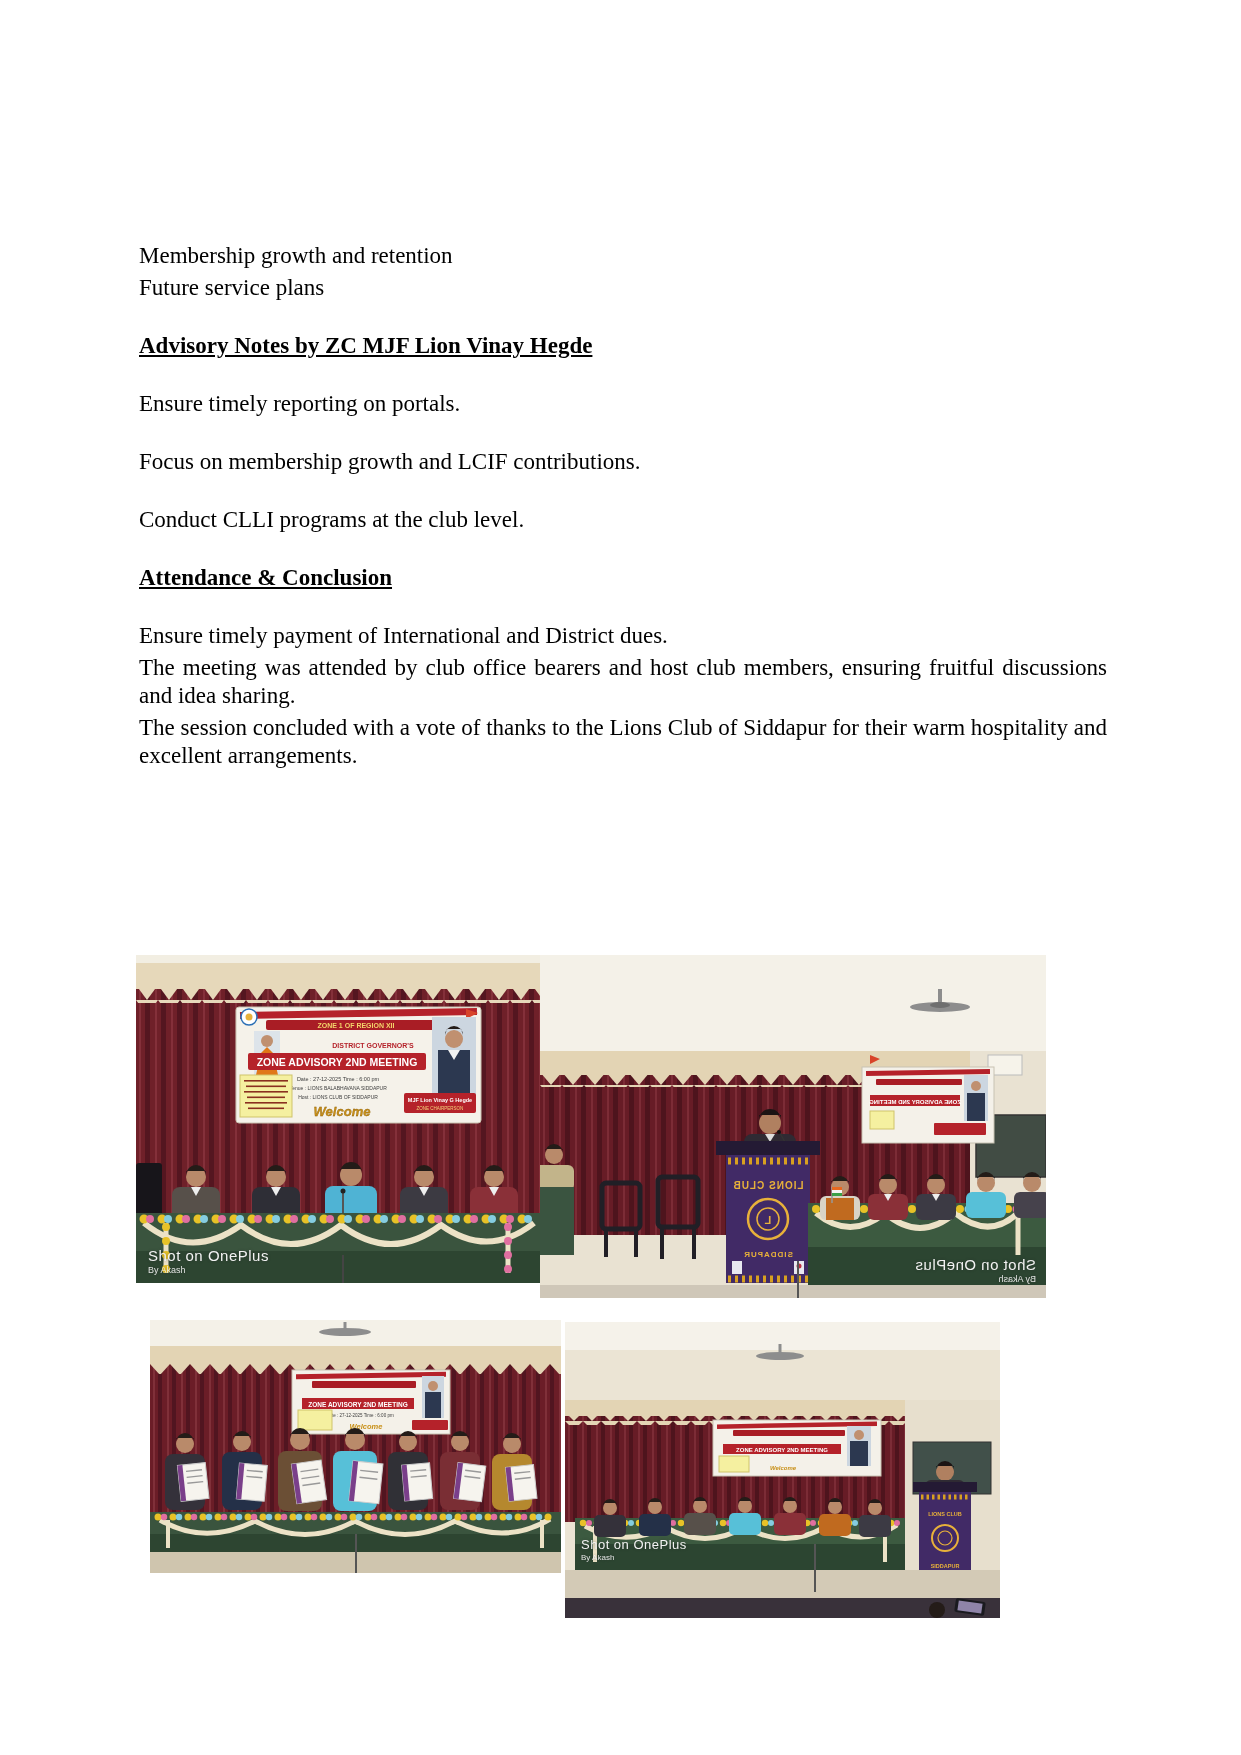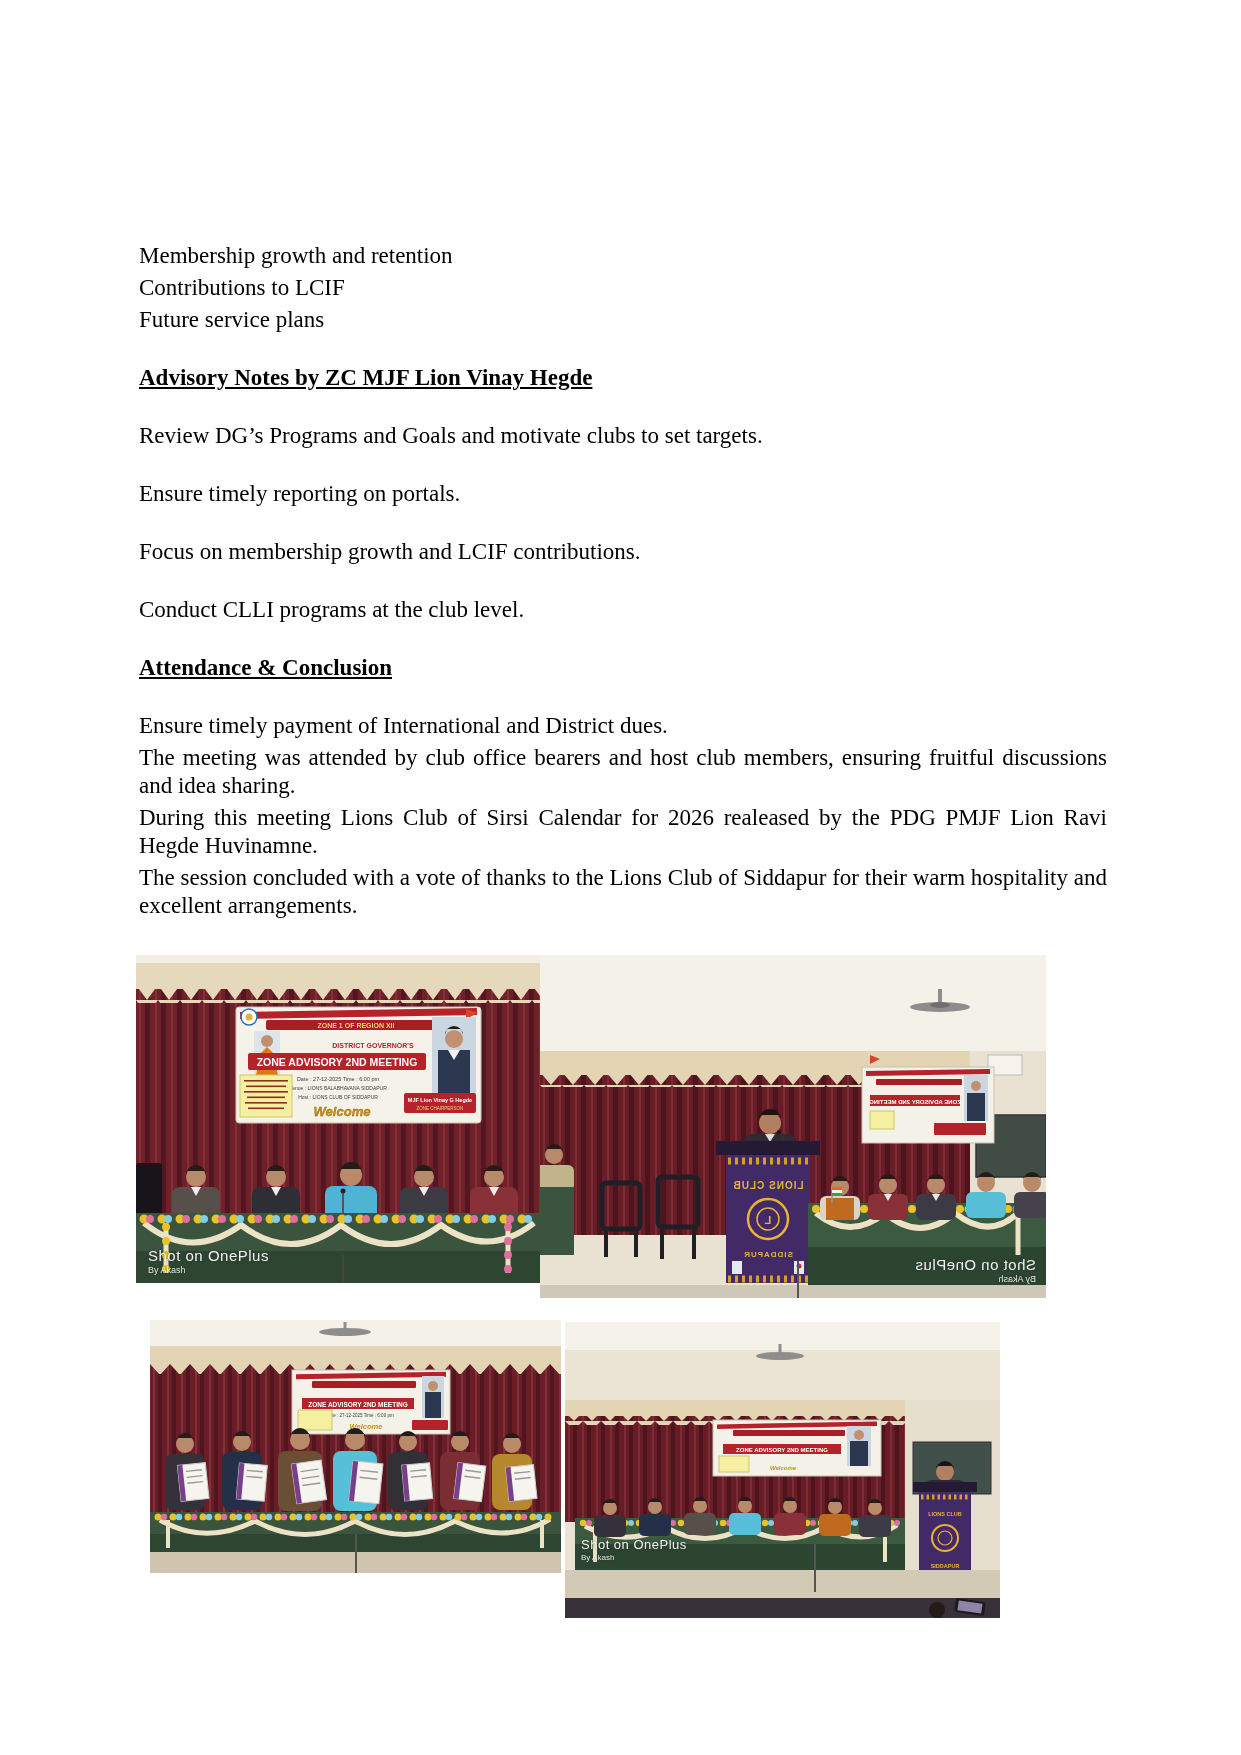--- a/index.html
+++ b/index.html
@@ -28,34 +28,31 @@
   .wm-d .l2{font-size:8px;}
   svg text{font-family:"Liberation Sans",sans-serif;}
 </style>
 </head>
 <body>
 
 <div class="page">
 
   <div class="doc">
     <p>Membership growth and retention</p>
-    <p>Contributions to LCIF</p>
     <p>Future service plans</p>
 
     <p class="gap heading">Advisory Notes by ZC MJF Lion Vinay Hegde</p>
 
-    <p class="gap">Review DG’s Programs and Goals and motivate clubs to set targets.</p>
     <p class="gap">Ensure timely reporting on portals.</p>
     <p class="gap">Focus on membership growth and LCIF contributions.</p>
     <p class="gap">Conduct CLLI programs at the club level.</p>
     <p class="gap heading">Attendance &amp; Conclusion</p>
 
     <p class="gap">Ensure timely payment of International and District dues.</p>
     <p class="just">The meeting was attended by club office bearers and host club members, ensuring fruitful discussions and idea sharing.</p>
-    <p class="just">During this meeting Lions Club of Sirsi Calendar for 2026 realeased by the PDG PMJF Lion Ravi Hegde Huvinamne.</p>
     <p class="just">The session concluded with a vote of thanks to the Lions Club of Siddapur for their warm hospitality and excellent arrangements.</p>
   </div>
 
   <figure class="ph" id="phA" style="margin:0;">
     <svg width="405" height="328" viewBox="0 0 405 328">
       <defs>
         <pattern id="af" width="16" height="16" patternUnits="userSpaceOnUse">
           <rect width="16" height="16" fill="#6f2029"></rect>
             <rect x="9" width="5" height="16" fill="#541620"></rect>
             <rect x="3" width="2" height="16" fill="#84303a"></rect>

